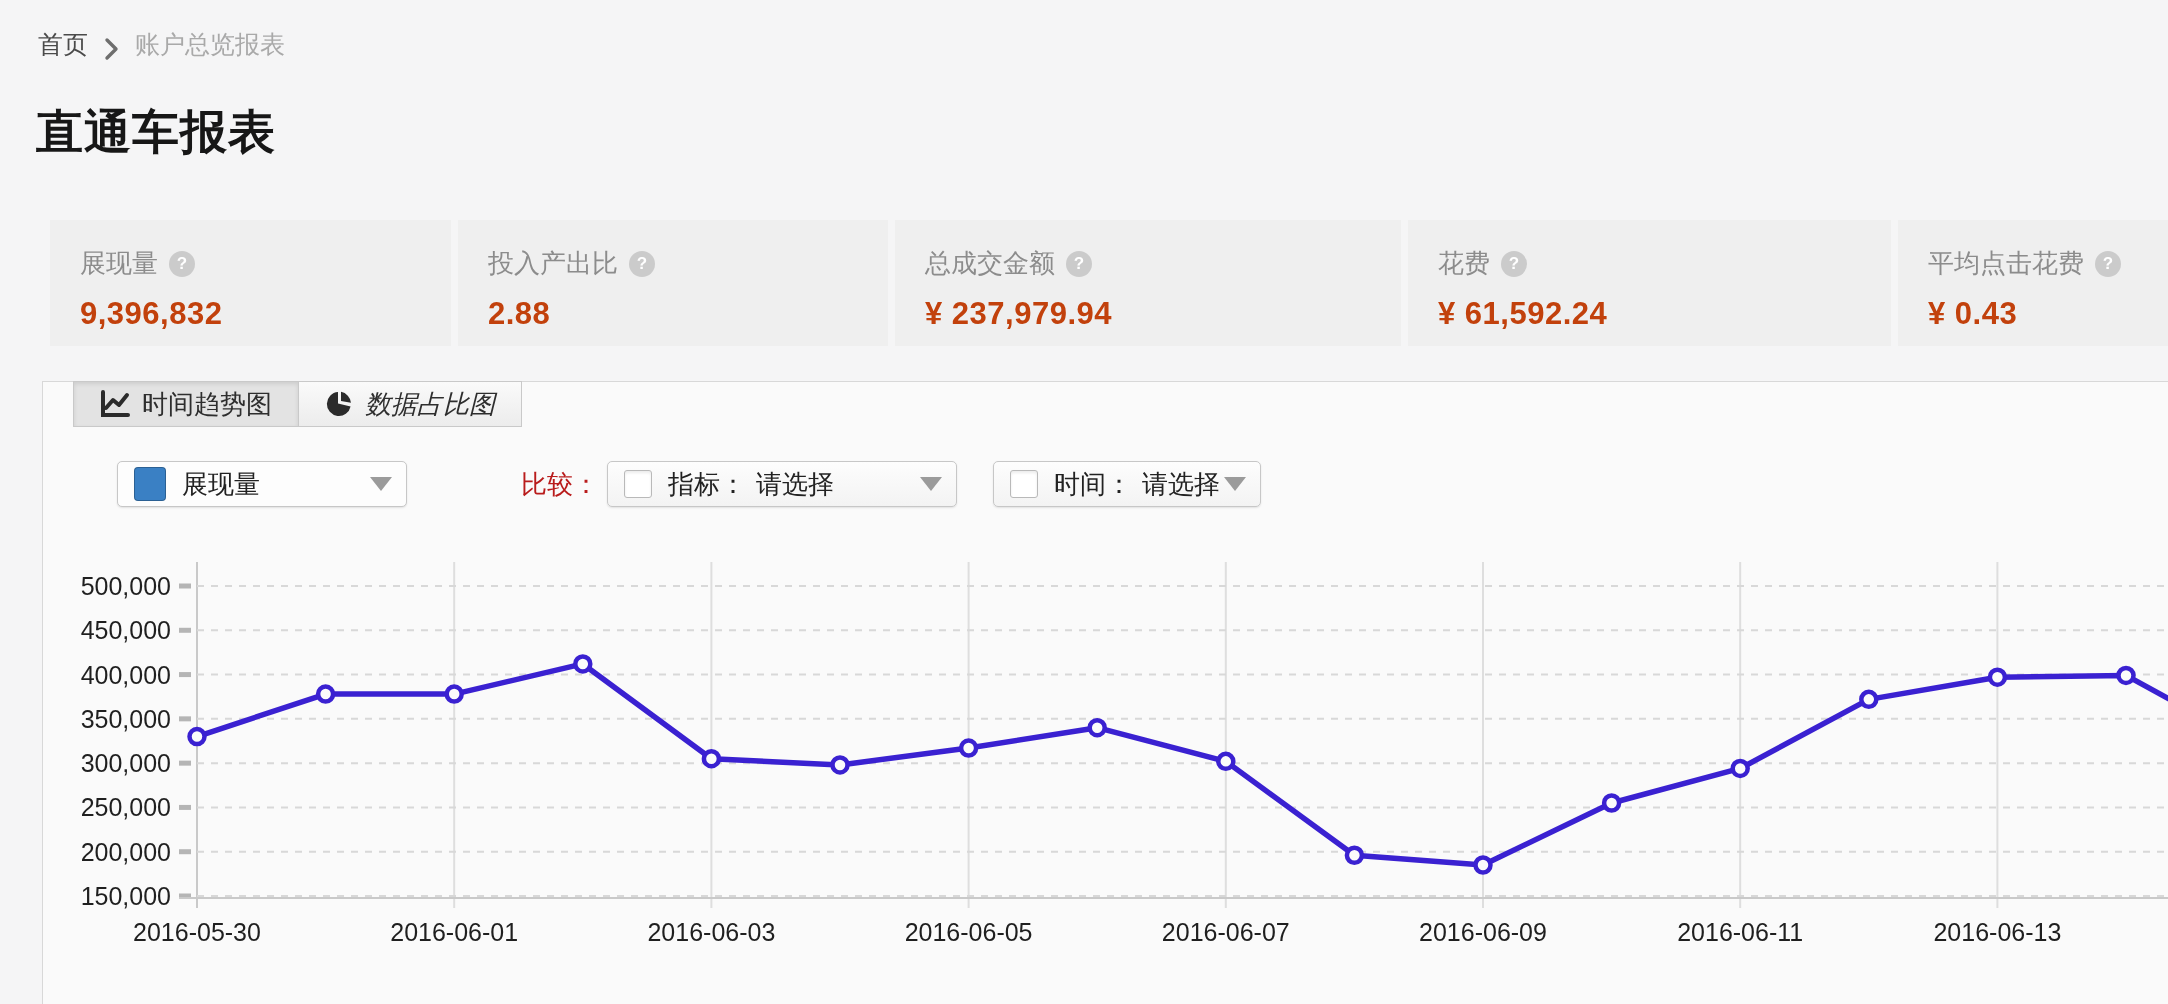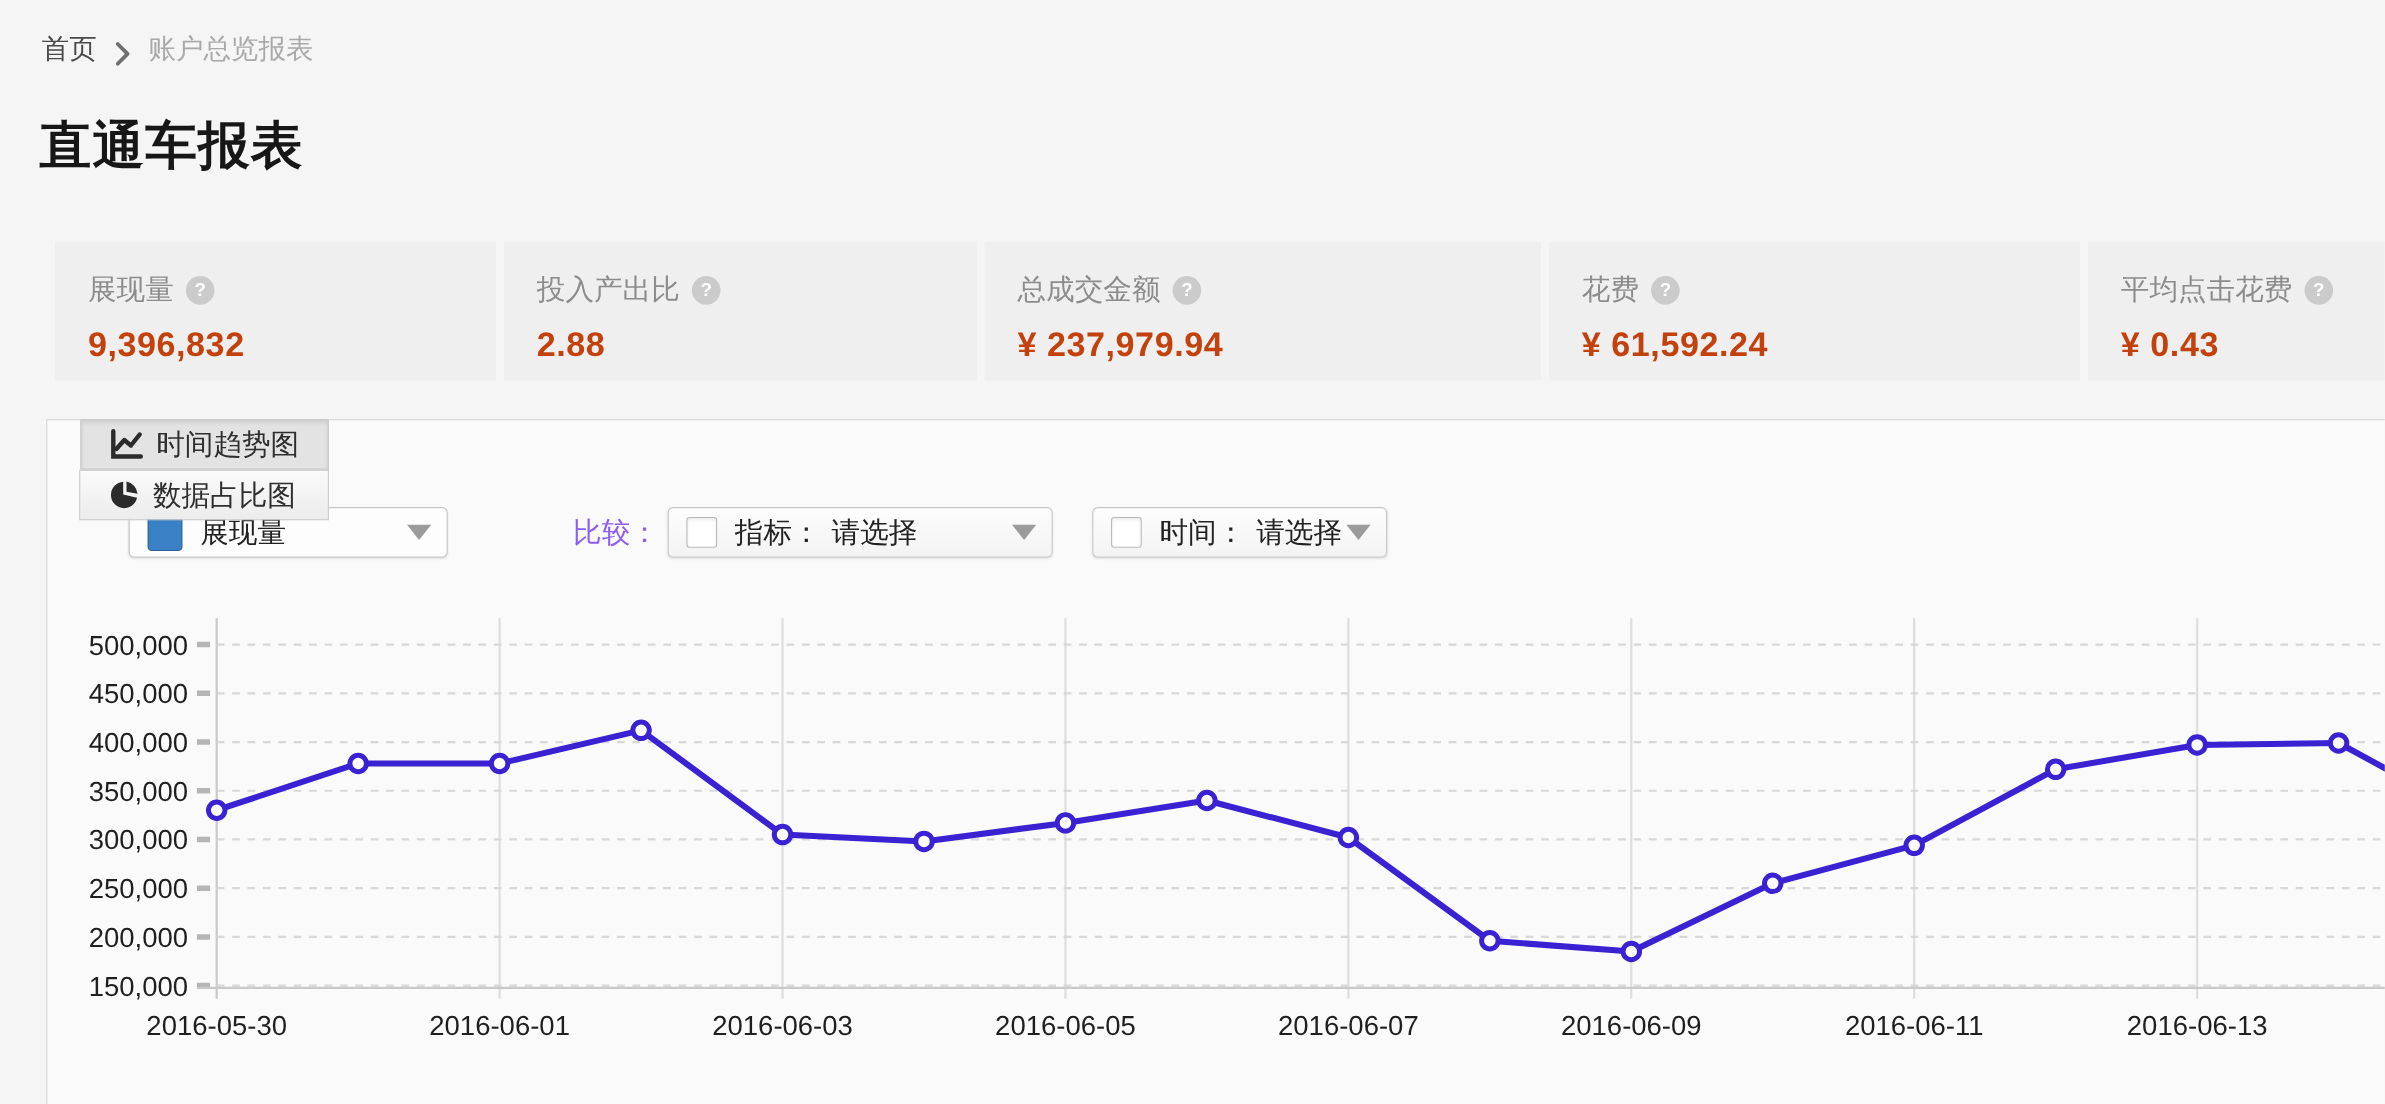--- a/index.html
+++ b/index.html
@@ -20,42 +20,42 @@
   .kpi-row{position:absolute;left:50px;top:220px;width:2118px;height:126px;display:flex;gap:7px;overflow:hidden;}
   .kpi-card{flex:0 0 auto;background:#efefef;box-sizing:border-box;padding:26px 0 0 30px;height:126px;}
   .kpi-card.w0{width:401px}.kpi-card.w1{width:430px}.kpi-card.w2{width:506px}.kpi-card.w3{width:483px}.kpi-card.w4{width:430px}
   .kpi-label{display:flex;align-items:center;gap:11px;font-size:26px;color:#8c8c8c;}
   .help-icon{width:26px;height:26px;border-radius:50%;background:#cbcbcb;color:#fff;font-size:17px;font-weight:700;
     display:flex;align-items:center;justify-content:center;flex:0 0 auto;}
   .kpi-value{margin-top:15px;font-size:31px;font-weight:700;color:#c2410c;letter-spacing:.5px;}
   
   .panel{position:absolute;left:42px;top:381px;width:2160px;height:700px;background:#fafafa;border:1px solid #d8d8d8;box-sizing:border-box;}
   
-  .tabs{position:absolute;left:30px;top:-1px;display:flex;z-index:2;flex-direction:column;}
+  .tabs{position:absolute;left:30px;top:-1px;display:flex;z-index:2;}
   .tab{height:46px;box-sizing:border-box;display:flex;align-items:center;gap:12px;padding:0 26px;
     font-size:26px;color:#2e2e2e;border:1px solid #c9c9c9;background:linear-gradient(#fafafa,#ececec);cursor:pointer;}
-  .tab + .tab{margin-left:-1px;}
+  .tab + .tab{margin-left:-1px;font-style:italic;}
   .tab.active{background:#e3e3e3;box-shadow:inset 0 2px 4px rgba(0,0,0,.10);}
   .tab .ticon{display:flex;align-items:center;}
   
   .filters{position:absolute;left:74px;top:79px;display:flex;align-items:center;z-index:1;}
   .dropdown{height:46px;box-sizing:border-box;border:1px solid #c7c7c7;border-radius:5px;
     background:linear-gradient(#fdfdfd,#f3f3f3);box-shadow:0 1px 2px rgba(0,0,0,.10);
     display:flex;align-items:center;padding:0 14px 0 16px;font-size:26px;color:#222;cursor:pointer;}
   .dd-metric{width:290px;background:#fdfdfd;}
   .dd-indicator{width:350px;margin-left:8px;}
   .dd-time{width:268px;margin-left:36px;}
   .swatch{width:30px;height:32px;border-radius:4px;border:1px solid rgba(0,0,0,.25);margin-right:16px;flex:0 0 auto;}
   .checkbox{width:26px;height:26px;background:#fff;border:1px solid #b9b9b9;border-radius:3px;
     box-shadow:inset 0 2px 3px rgba(0,0,0,.08);margin-right:16px;flex:0 0 auto;}
   .caret{margin-left:auto;width:0;height:0;border-left:11px solid transparent;border-right:11px solid transparent;
     border-top:14px solid #9b9b9b;}
   .dd-text{white-space:nowrap;}
   .dd-text .ph{margin-left:10px;}
-  .compare-label{margin-left:114px;font-size:26px;color:#8b5cf6;white-space:nowrap;}
+  .compare-label{margin-left:114px;font-size:26px;color:#b91c1c;white-space:nowrap;}
   
   #chart-svg{position:absolute;left:18px;top:174px;}
   #chart-svg text{font-family:"Liberation Sans","DejaVu Sans",sans-serif;}
 </style>
 </head>
 <body>
 
 <nav class="breadcrumb">
   <span class="crumb-home">首页</span>
   <span class="crumb-sep">

